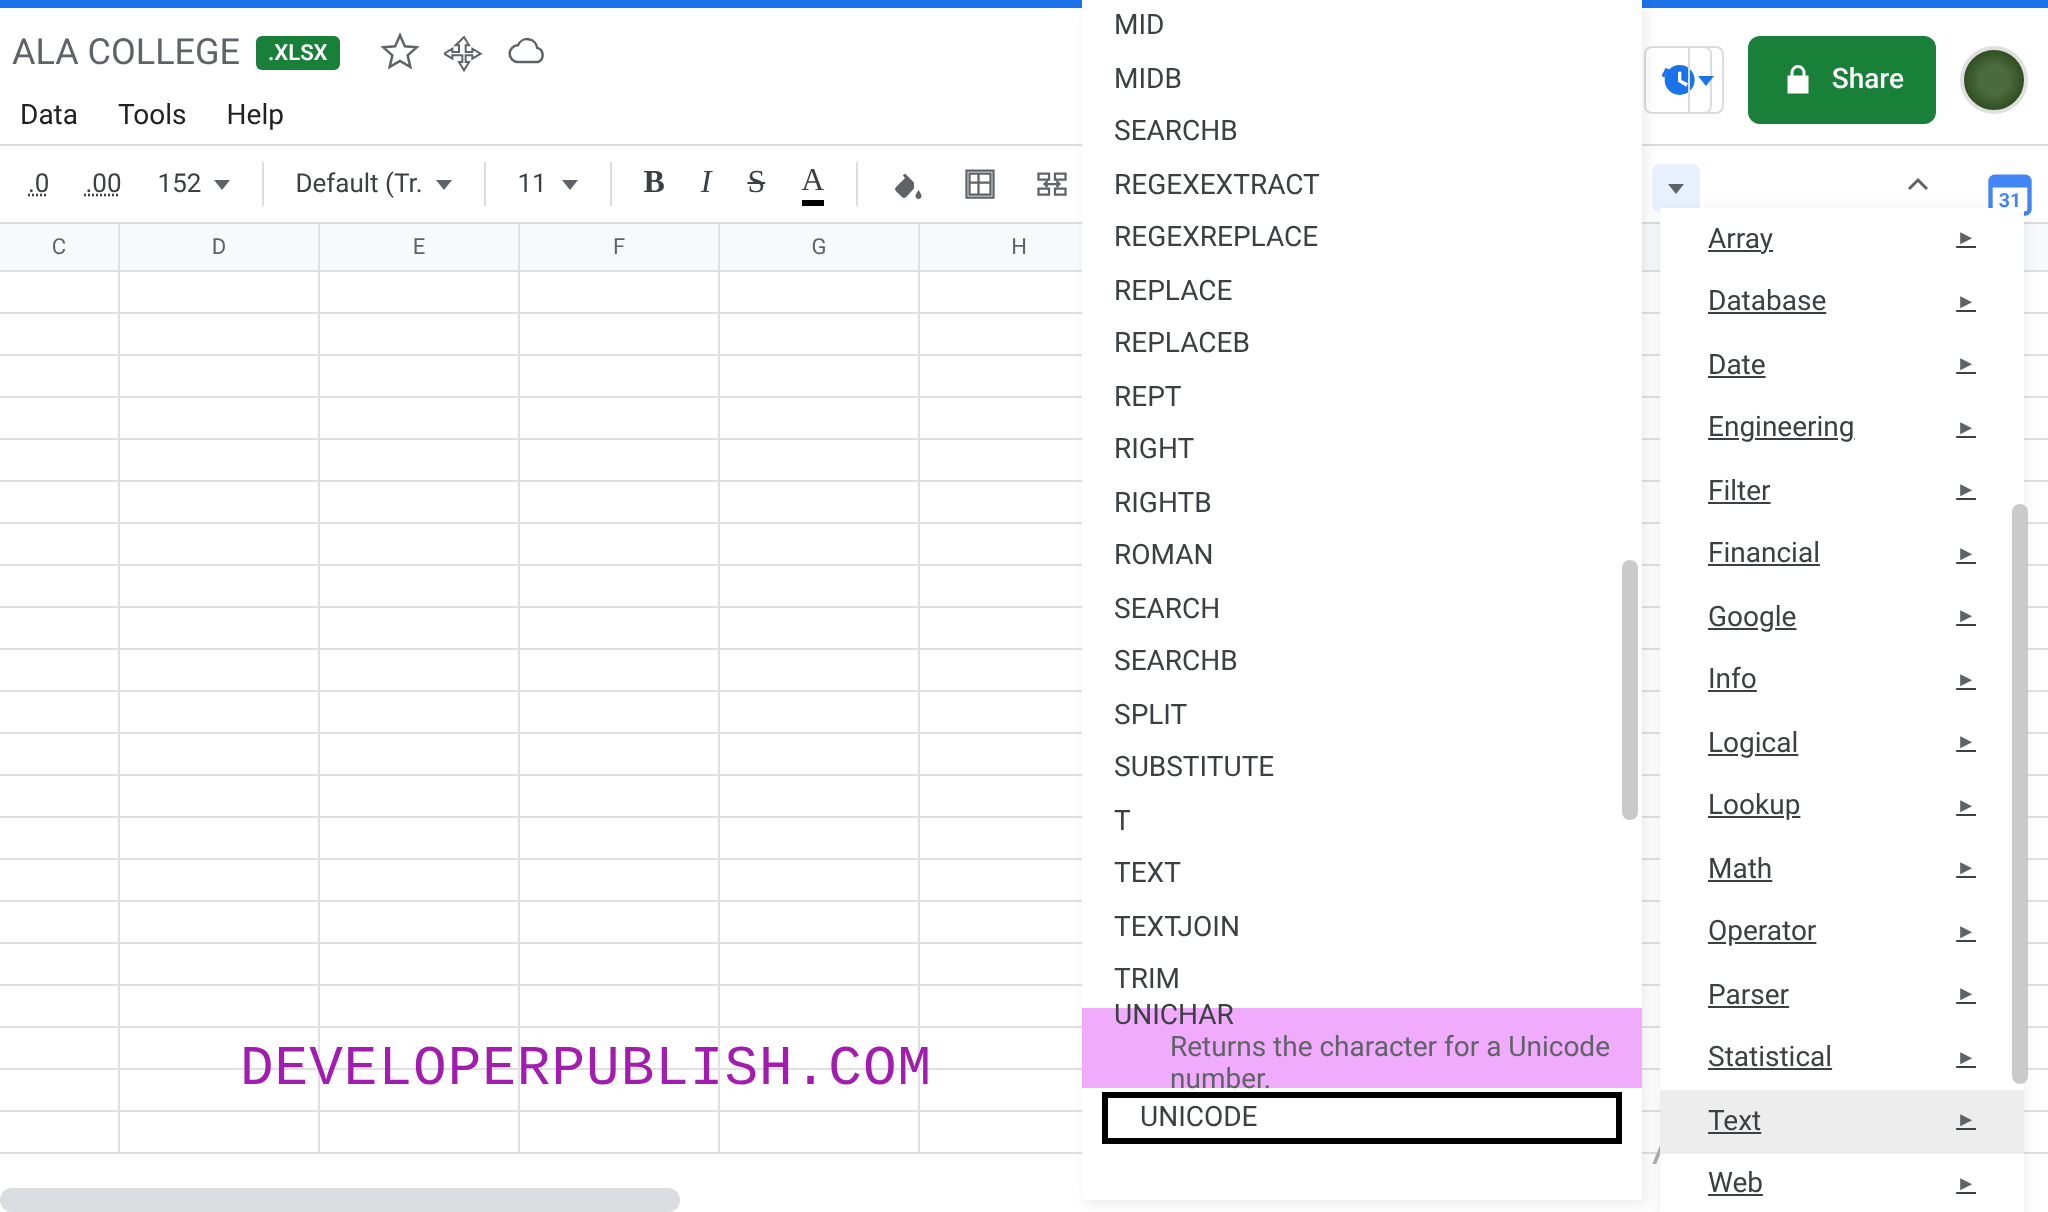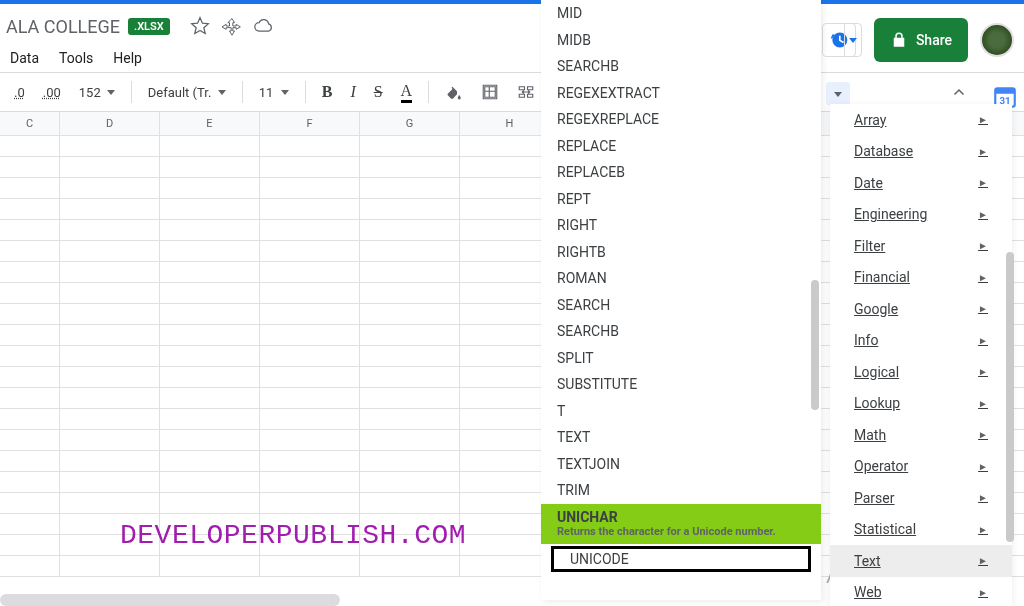--- a/index.html
+++ b/index.html
@@ -94,22 +94,22 @@
     font-family: 'Segoe UI', sans-serif;
   }
   .func-menu {
     position: absolute; left: 541px; top: 0; width: 280px; height: 600px;
     background: #fff; box-shadow: 2px 2px 6px rgba(0,0,0,0.08);
     overflow: hidden;
   }
   .func-item {
     height: 26.5px; padding: 0 16px; display:flex; align-items:center; font-size:14px; color:#3c4043; cursor:pointer;
   }
-  .func-item.hovered { background: #84cc16; font-weight: bold; }
-  .func-item.hovered .desc { font-size:11px; color:#5f6368; display:block; }
+  .func-item.hovered { background: #f0abfc; }
+  .func-item.hovered .desc { font-size:14px; color:#5f6368; display:block;margin-left:28px; }
   .func-item .desc { display:none; }
   .func-item.highlighted { border: 3px solid #000; margin: 2px 10px; }
   .func-scrollbar { position:absolute; right:2px; top:280px; width:8px; height:130px; background:#cacaca; border-radius:4px;}
   .cat-menu {
     position: absolute; right: 12px; top: 104px; width: 182px;
     background: #fff; box-shadow: 0 2px 8px rgba(0,0,0,0.08);
   }
   .cat-item {
     height: 31.5px; padding: 0 24px; display:flex; align-items:center; justify-content:space-between;
     font-size:14px; color:#3c4043; cursor:pointer;text-decoration:underline;

